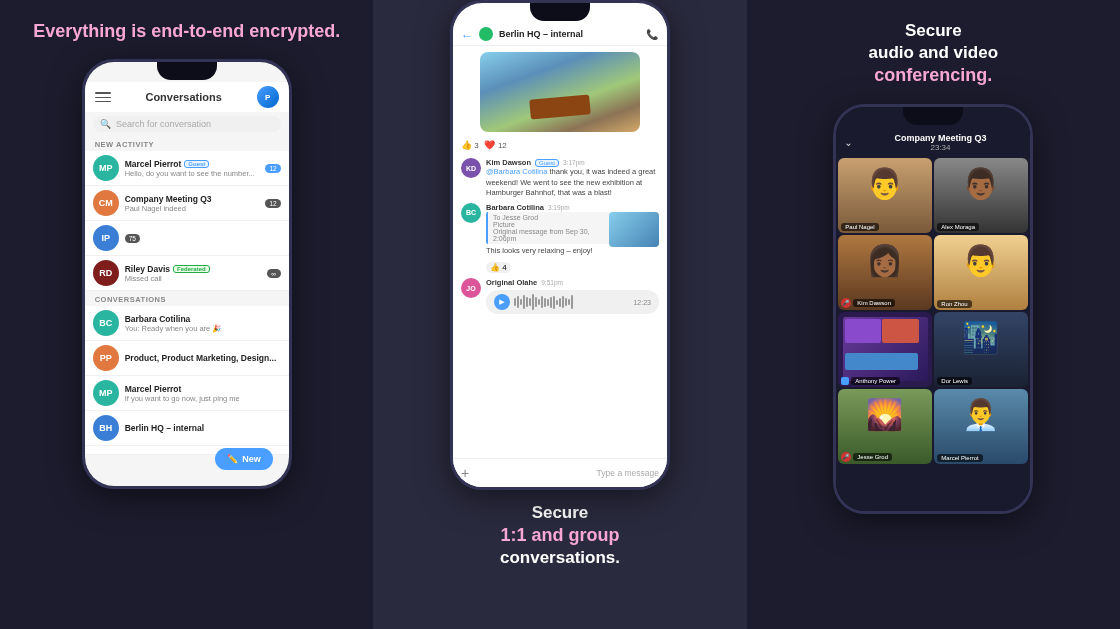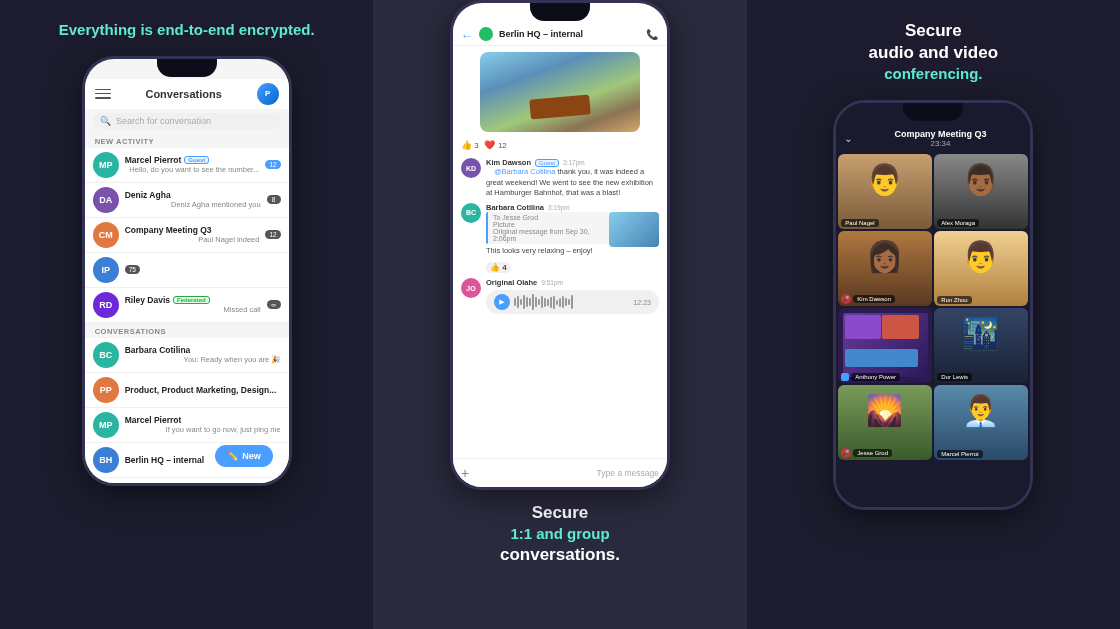--- a/index.html
+++ b/index.html
@@ -32,22 +32,22 @@
       text-align: center;
       margin-bottom: 16px;
       line-height: 1.3;
     }
     .panel-heading .white-text {
       color: #ffffff;
       font-size: 17px;
       font-weight: 700;
     }
     .panel-heading .blue-text {
-      color: #5eead4;
-      font-size: 15px;
+      color: #f9a8d4;
+      font-size: 18px;
       font-weight: 600;
     }
 
     
     .phone-frame {
       background: #0d0d1a;
       border-radius: 32px;
       border: 3px solid #333355;
       overflow: hidden;
       position: relative;
@@ -183,21 +183,20 @@
       display: flex;
       align-items: center;
       gap: 3px;
     }
     .conv-preview {
       font-size: 7.5px;
       color: #888;
       white-space: nowrap;
       overflow: hidden;
       text-overflow: ellipsis;
-      text-align: right;
     }
     .badge {
       background: #555;
       color: white;
       font-size: 6.5px;
       padding: 1px 4px;
       border-radius: 8px;
       min-width: 14px;
       text-align: center;
     }
@@ -356,21 +355,20 @@
       font-size: 6.5px;
       color: #aaa;
     }
     .msg-text {
       font-size: 7.5px;
       color: #444;
       line-height: 1.4;
     }
     .msg-mention {
       color: #4a9eff;
-      margin-left: 8px;
     }
 
     .reply-preview {
       background: #f5f5f5;
       border-left: 2px solid #4a9eff;
       padding: 2px 5px;
       font-size: 7px;
       color: #888;
       border-radius: 2px;
       margin-bottom: 2px;
@@ -556,21 +554,21 @@
       flex-direction: column;
       align-items: center;
       width: 100%;
     }
 
     
     .bg-orange { background: #e07840; }
     .bg-purple { background: #7b52ab; }
     .bg-teal { background: #2ab5a0; }
     .bg-blue { background: #3a7fd5; }
-    .bg-green { background: #6d28d9; }
+    .bg-green { background: #7f1d1d; }
     .bg-pink { background: #dd5599; }
   </style>
 </head>
 <body>
 
 <div class="panel panel-left">
   <div class="panel-left-content">
     <div class="panel-heading">
       <div class="blue-text">Everything is end-to-end encrypted.</div>
     </div>
@@ -600,28 +598,20 @@
           <div class="conv-text">
             <div class="conv-name">
               <span>Marcel Pierrot</span>
               <span class="guest-tag">Guest</span>
             </div>
             <div class="conv-preview">Hello, do you want to see the number...</div>
           </div>
           <div class="badge badge-blue">12</div>
         </div>
 
-        <div class="conv-item">
-          <div class="conv-avatar bg-purple">DA</div>
-          <div class="conv-text">
-            <div class="conv-name">Deniz Agha</div>
-            <div class="conv-preview">Deniz Agha mentioned you</div>
-          </div>
-          <div class="badge">8</div>
-        </div>
 
         <div class="conv-item">
           <div class="conv-avatar bg-orange">CM</div>
           <div class="conv-text">
             <div class="conv-name">Company Meeting Q3</div>
             <div class="conv-preview">Paul Nagel indeed</div>
           </div>
           <div class="badge">12</div>
         </div>
 

